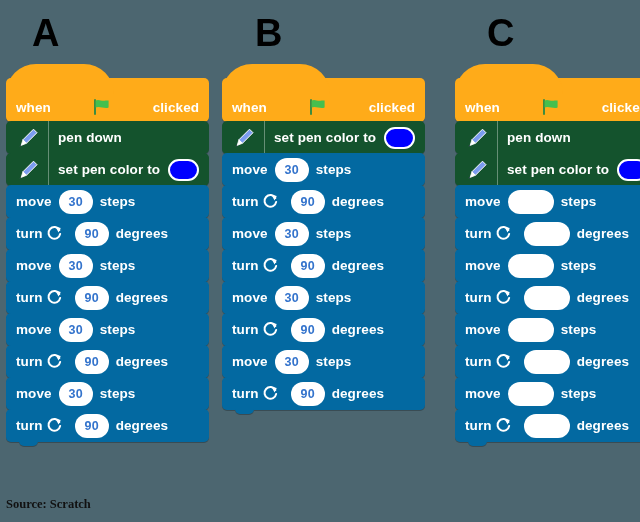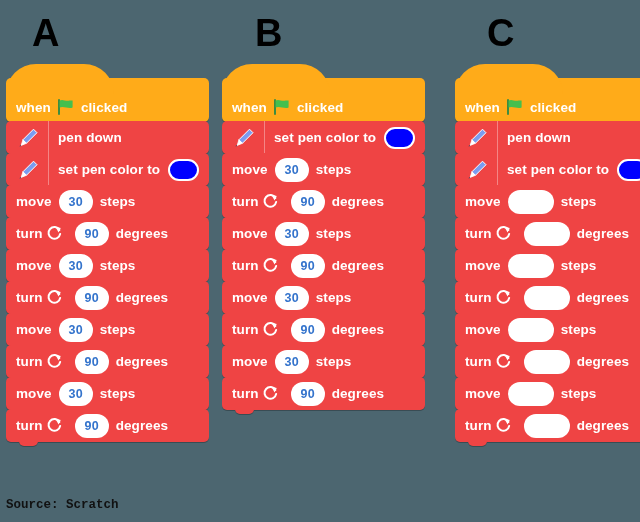--- a/index.html
+++ b/index.html
@@ -66,34 +66,35 @@
   }
   .blk > * { position: relative; z-index: 1; }
 
   .hat {
     background: #ffab19;
     height: 44px;
     border-radius: 5px;
     margin-top: 0;
     padding-top: 14px;
     align-items: center;
+    justify-content: space-between;
   }
   .hat::before {
     content: "";
     position: absolute;
     left: 0; top: -14px;
     width: 108px; height: 30px;
     background: #ffab19;
     border-radius: 56px 56px 0 0;
     z-index: 0;
   }
   .hat::after { background: #ffab19; }
 
-  .pen   { background: #ef4444; }
-  .motion{ background: #ef4444; }
+  .pen   { background: #14532d; }
+  .motion{ background: #0369a1; }
 
   .last::after { display: none; }
   .last {
     border-bottom-left-radius: 5px;
     border-bottom-right-radius: 5px;
   }
   .last-notch::after { display: block; }
 
   
   .oval {
@@ -139,21 +140,21 @@
     margin: 0 9px 0 2px;
   }
 
   .source {
     position: absolute;
     left: 6px;
     bottom: 10px;
     font-size: 12.5px;
     font-weight: bold;
     color: #111111;
-    font-family: Liberation Mono, monospace;
+    font-family: Liberation Serif, serif;
     text-align: right;
   }
 </style>
 </head>
 <body>
 
 <div class="stage">
 
   <div class="col-label" id="label-A">A</div>
   <div class="col-label" id="label-B">B</div>

